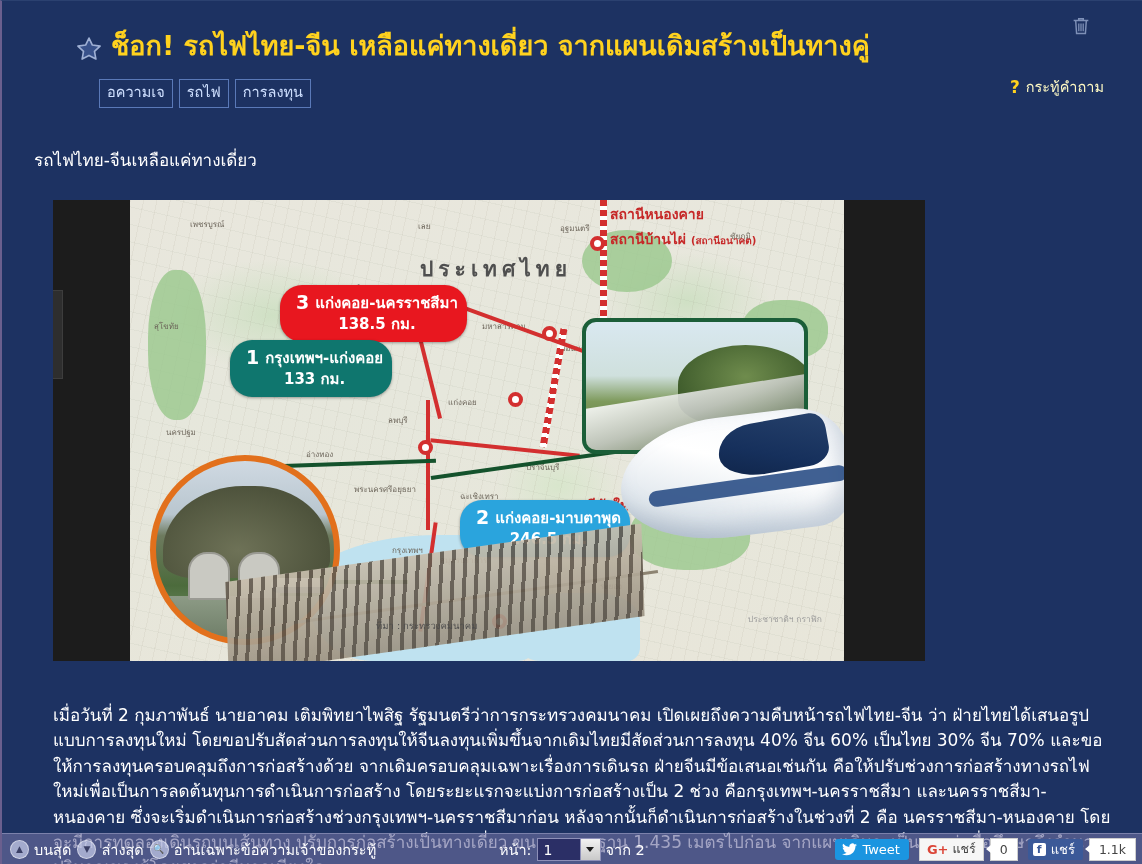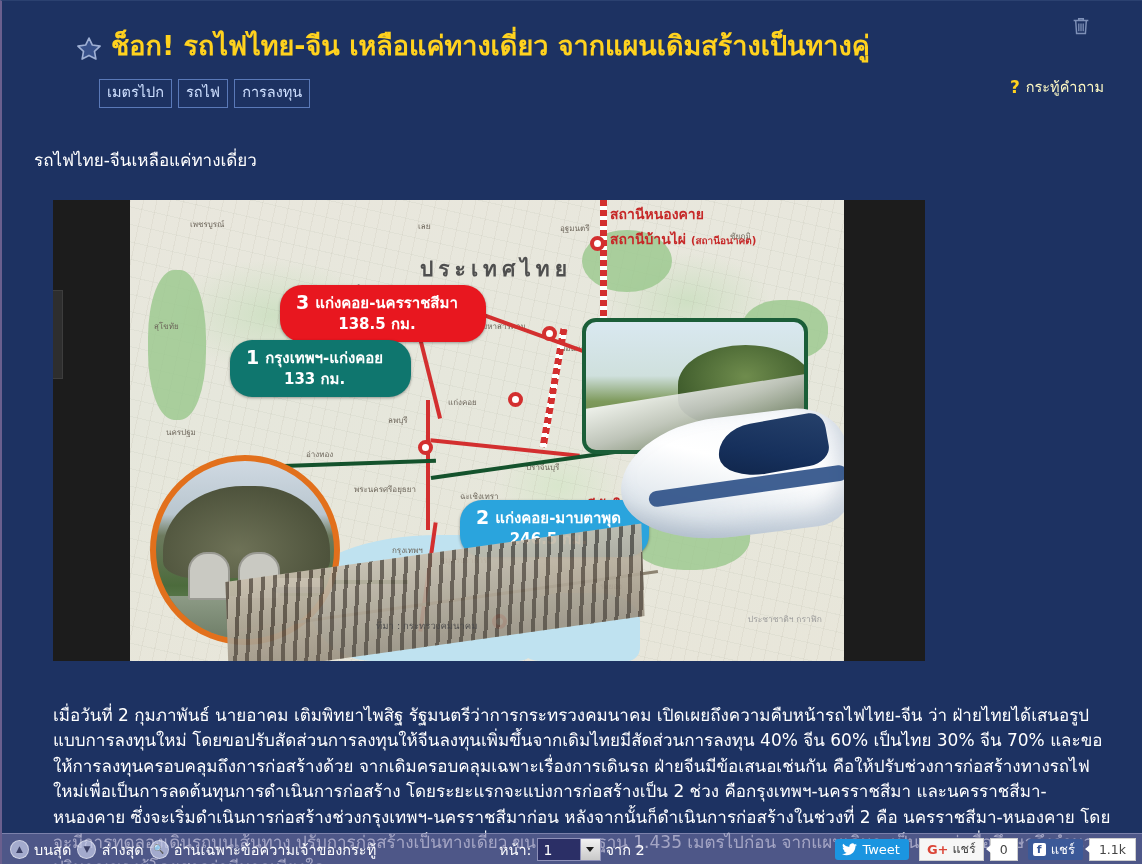--- a/index.html
+++ b/index.html
@@ -181,21 +181,21 @@
     color: #6b6459;
     white-space: nowrap;
   }
   .place.big { font-size: 10px; color: #4a4a4a; }
 
   .label-pill {
     position: absolute;
     border-radius: 22px;
     color: #fff;
     text-align: center;
-    padding: 6px 28px 8px 16px;
+    padding: 6px 9px 8px 16px;
     line-height: 1.25;
     box-shadow: 0 1px 3px rgba(0,0,0,.35);
     white-space: nowrap;
   }
   .label-pill .num {
     font-size: 19px;
     font-weight: bold;
     margin-right: 6px;
     vertical-align: -1px;
   }
@@ -539,21 +539,21 @@
     </div>
 
     <span class="trash-btn">
       <svg width="22" height="24" viewBox="0 0 24 24">
         <path d="M4 6h16M9.5 6V4.2h5V6M6.2 6l1 14.2h9.6L17.8 6" fill="none" stroke="#9fb0d4" stroke-width="1.6"></path>
         <path d="M9.6 9.2v8.4M12 9.2v8.4M14.4 9.2v8.4" stroke="#9fb0d4" stroke-width="1.4"></path>
       </svg>
     </span>
 
     <div class="tag-row">
-      <span class="tag">เมตรไปก</span>
+      <span class="tag">อความเจ</span>
       <span class="tag">รถไฟ</span>
       <span class="tag">การลงทุน</span>
     </div>
 
     <div class="qmark-row">
       <span class="qmark">?</span>
       <span class="qmark-label">กระทู้คำถาม</span>
     </div>
   </div>
 

